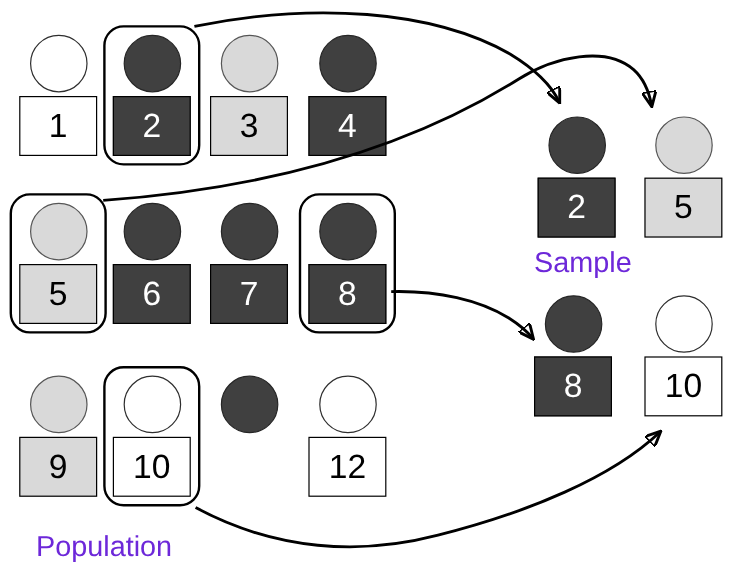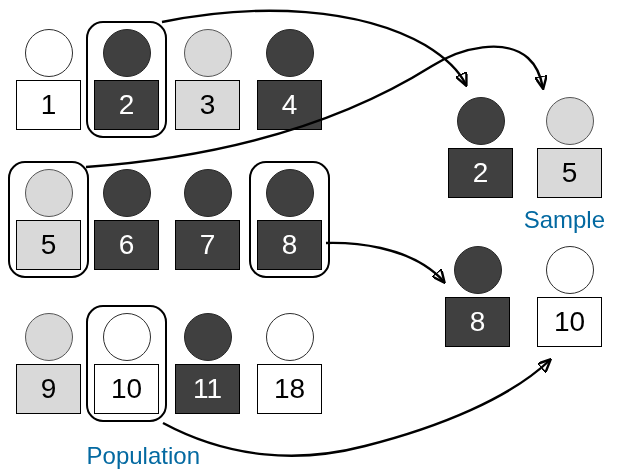--- a/index.html
+++ b/index.html
@@ -23,21 +23,21 @@
     width:65px;height:50px;box-sizing:border-box;border:1.5px solid #000;
     display:flex;align-items:center;justify-content:center;background:var(--white,#fff);
   }
   .num{font-size:28px;line-height:1;color:#000;}
   .person[data-shade="dark"] .circle{background:var(--dark,#404040);border-color:#262626;}
   .person[data-shade="dark"] .square{background:var(--dark,#404040);}
   .person[data-shade="dark"] .num{color:#ffffff;}
   .person[data-shade="light"] .circle{background:var(--light,#d9d9d9);border-color:#565656;}
   .person[data-shade="light"] .square{background:var(--light,#d9d9d9);}
   .group-label{
-    position:absolute;font-size:24px;color:#0369a1;text-align:right;
+    position:absolute;font-size:24px;color:#6d28d9;text-align:left;
     white-space:nowrap;
   }
   #arrow-layer{
     position:absolute;left:0;top:0;width:618px;height:476px;
     pointer-events:none;z-index:10;
   }
   #arrow-layer path{fill:none;stroke:var(--stroke,#000);stroke-width:2.4;}
 </style>
 </head>
 <body>
@@ -99,28 +99,25 @@
     </div>
 </div>
 <div class="person selected" style="left:86px;top:305px" data-shade="white">
   <div class="circle"></div>
   <div class="square">
       <span class="num">10</span>
     </div>
 </div>
 <div class="person" style="left:167px;top:305px" data-shade="dark">
   <div class="circle"></div>
-  <div class="square">
-      <span class="num">11</span>
-    </div>
 </div>
 <div class="person" style="left:249px;top:305px" data-shade="white">
   <div class="circle"></div>
   <div class="square">
-      <span class="num">18</span>
+      <span class="num">12</span>
     </div>
 </div>
 
 <div class="group-label" style="left:30px;top:442px;width:170px">Population</div>
 
 <div class="person" style="left:440px;top:89px" data-shade="dark">
   <div class="circle"></div>
   <div class="square">
       <span class="num">2</span>
     </div>

